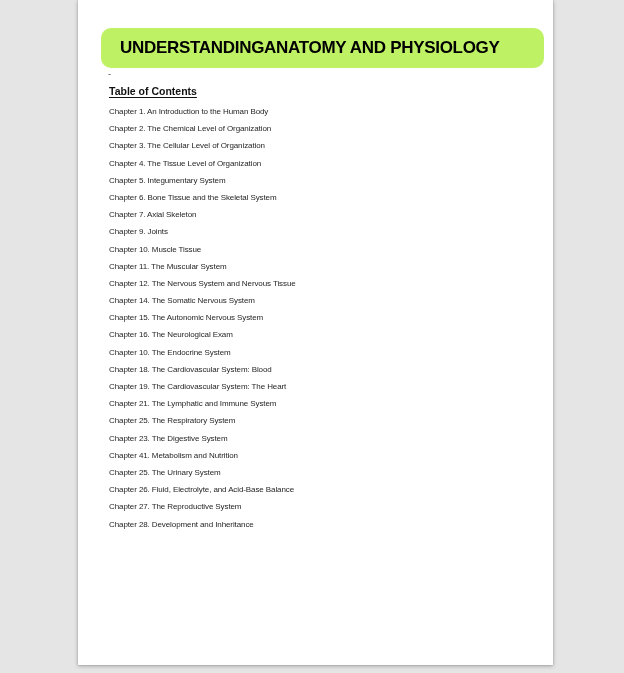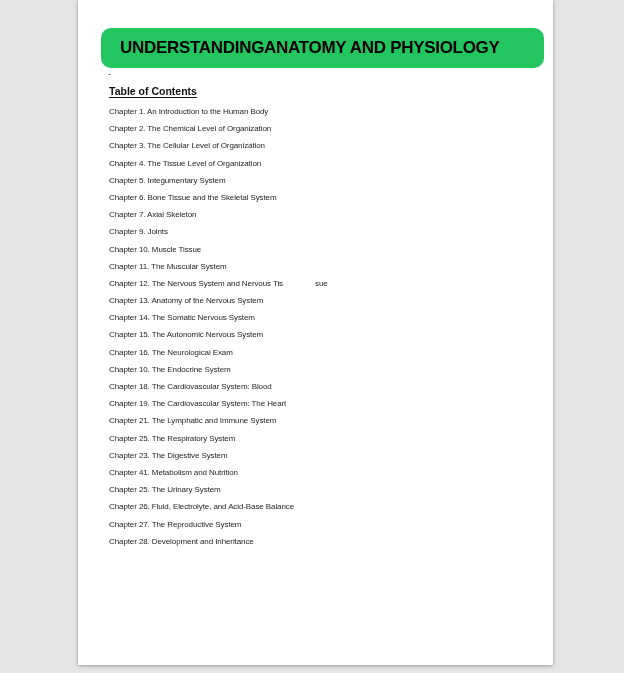--- a/index.html
+++ b/index.html
@@ -17,21 +17,21 @@
     position: absolute;
     left: 78px; top: 0;
     width: 475px; height: 665px;
     background: #ffffff;
     box-shadow: 0 1px 4px rgba(0,0,0,0.30), 0 0 1px rgba(0,0,0,0.25);
   }
   .banner {
     position: absolute;
     left: 23px; top: 28px;
     width: 443px; height: 40px;
-    background: #22c55e;
+    background: #bef264;
     border-radius: 10px;
     display: flex;
     align-items: center;
     padding-left: 19px;
   }
   .banner .title-text {
     font-size: 17px;
     font-weight: bold;
     color: #000000;
     letter-spacing: -0.3px;
@@ -64,21 +64,21 @@
     line-height: 17.2px;
     font-size: 8px;
     letter-spacing: -0.1px;
     color: #1f1f1f;
     white-space: nowrap;
     cursor: pointer;
   }
   .toc-item .u {
     text-underline-offset: 1.5px;
   }
-  .toc-item .plain { text-decoration: none; padding-left: 32px; }
+  .toc-item .plain { text-decoration: none; }
 </style>
 </head>
 <body>
 
 <div class="canvas">
   <div class="page">
 
     <div class="banner">
       <span class="title-text">UNDERSTANDINGANATOMY AND PHYSIOLOGY</span>
     </div>
@@ -104,21 +104,20 @@
 
 
   <div class="toc-item"><span class="u">Chapter 9. Joints</span><span class="plain"></span></div>
 
   <div class="toc-item"><span class="u">Chapter 10. Muscle Tissue</span><span class="plain"></span></div>
 
   <div class="toc-item"><span class="u">Chapter 11. The Muscular System</span><span class="plain"></span></div>
 
   <div class="toc-item"><span class="u">Chapter 12. The Nervous System and Nervous Tis</span><span class="plain">sue</span></div>
 
-  <div class="toc-item"><span class="u">Chapter 13. Anatomy of the Nervous System</span><span class="plain"></span></div>
 
   <div class="toc-item"><span class="u">Chapter 14. The Somatic Nervous System</span><span class="plain"></span></div>
 
   <div class="toc-item"><span class="u">Chapter 15. The Autonomic Nervous System</span><span class="plain"></span></div>
 
   <div class="toc-item"><span class="u">Chapter 16. The Neurological Exam</span><span class="plain"></span></div>
 
   <div class="toc-item"><span class="u">Chapter 10. The Endocrine System</span><span class="plain"></span></div>
 
   <div class="toc-item"><span class="u">Chapter 18. The Cardiovascular System: Blood</span><span class="plain"></span></div>

